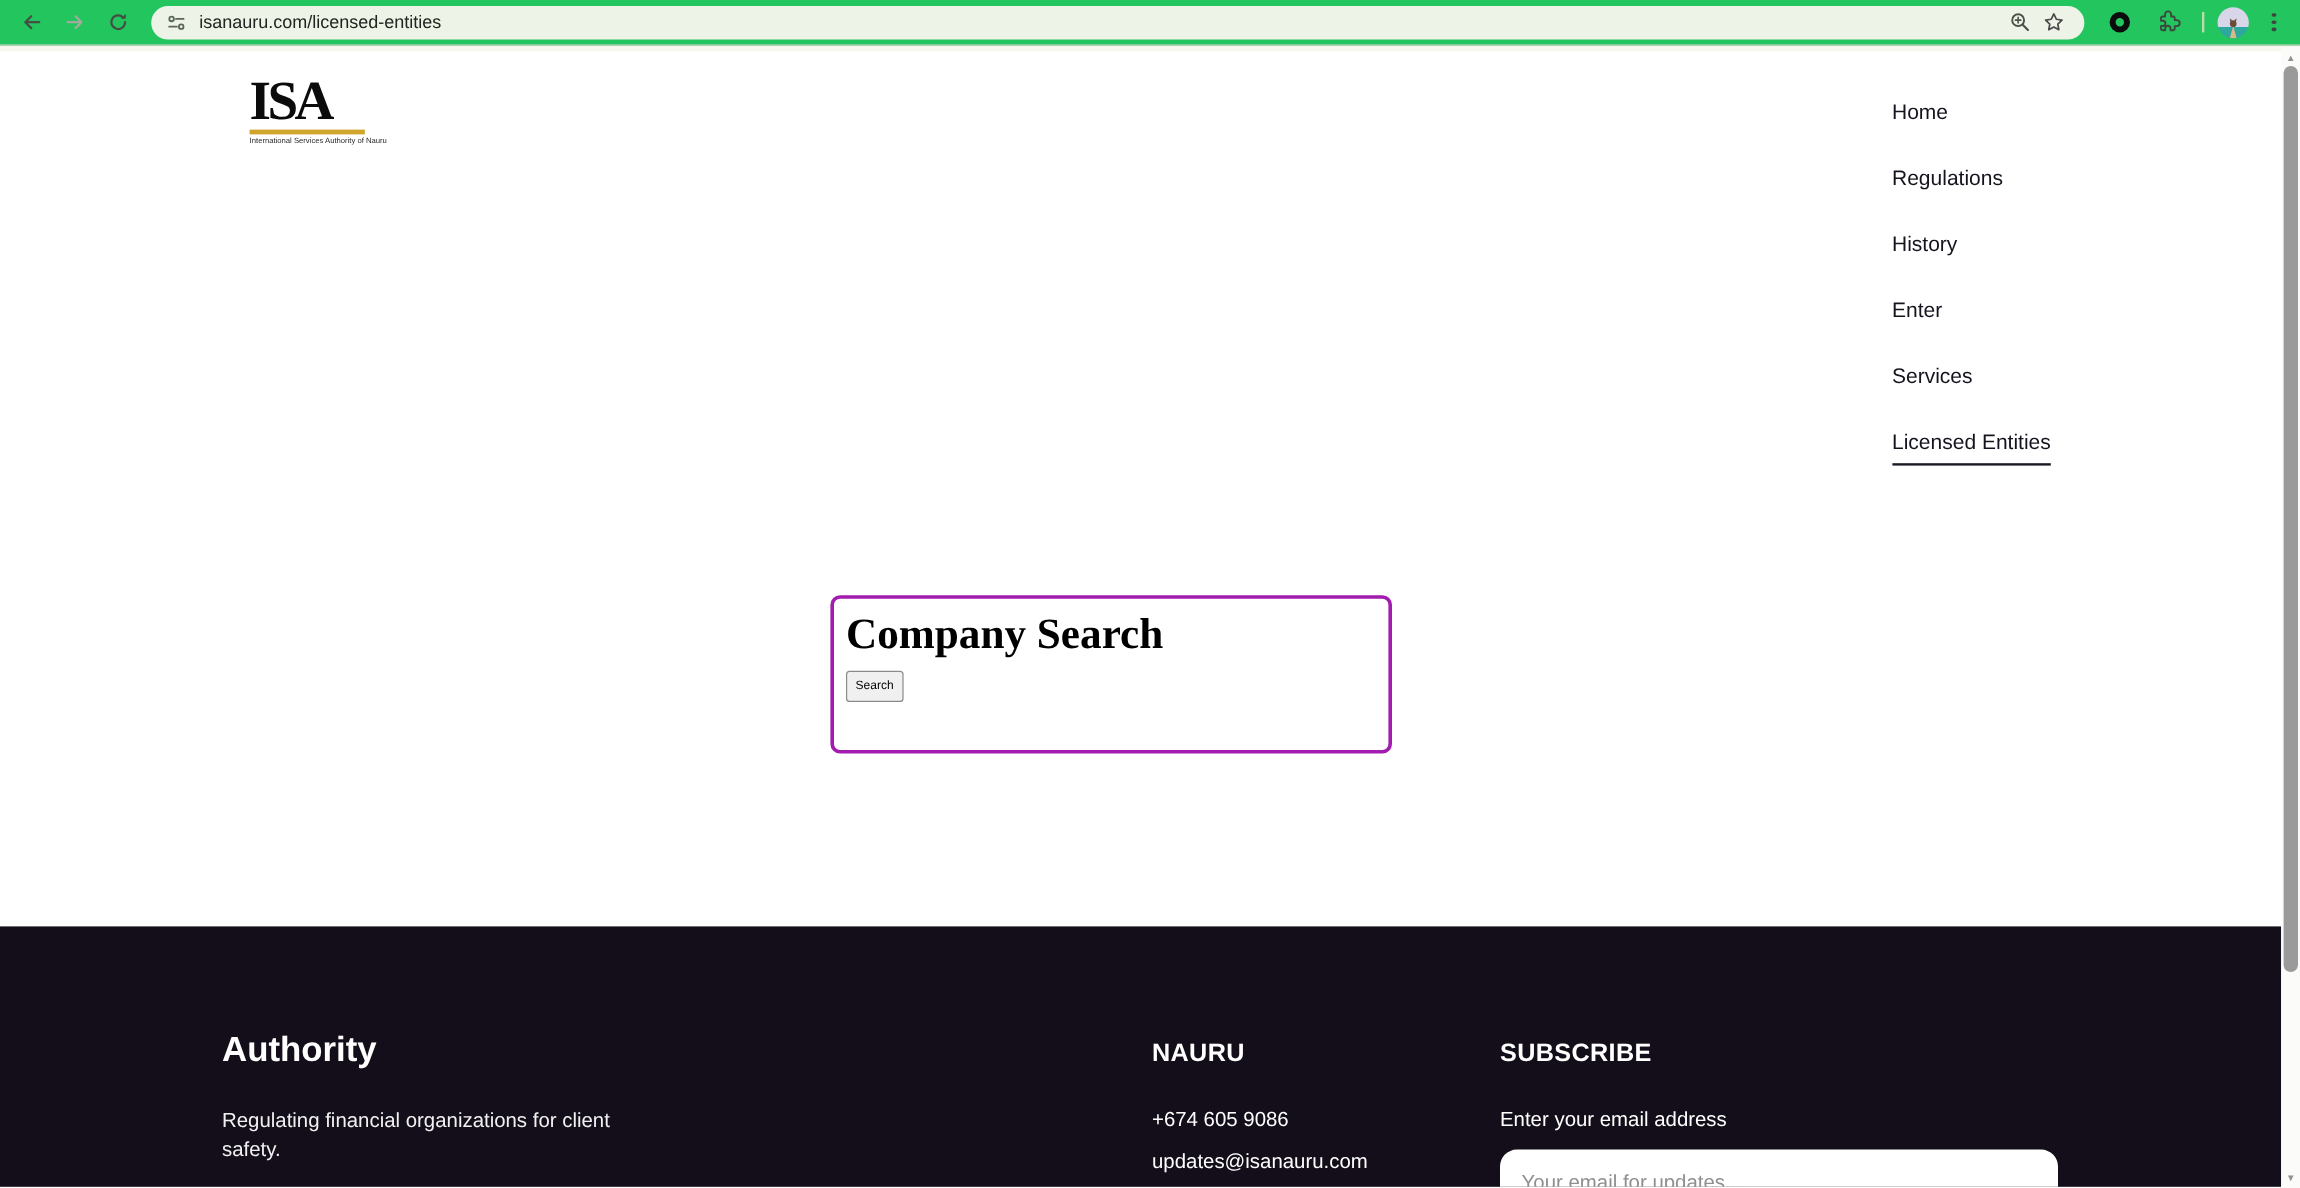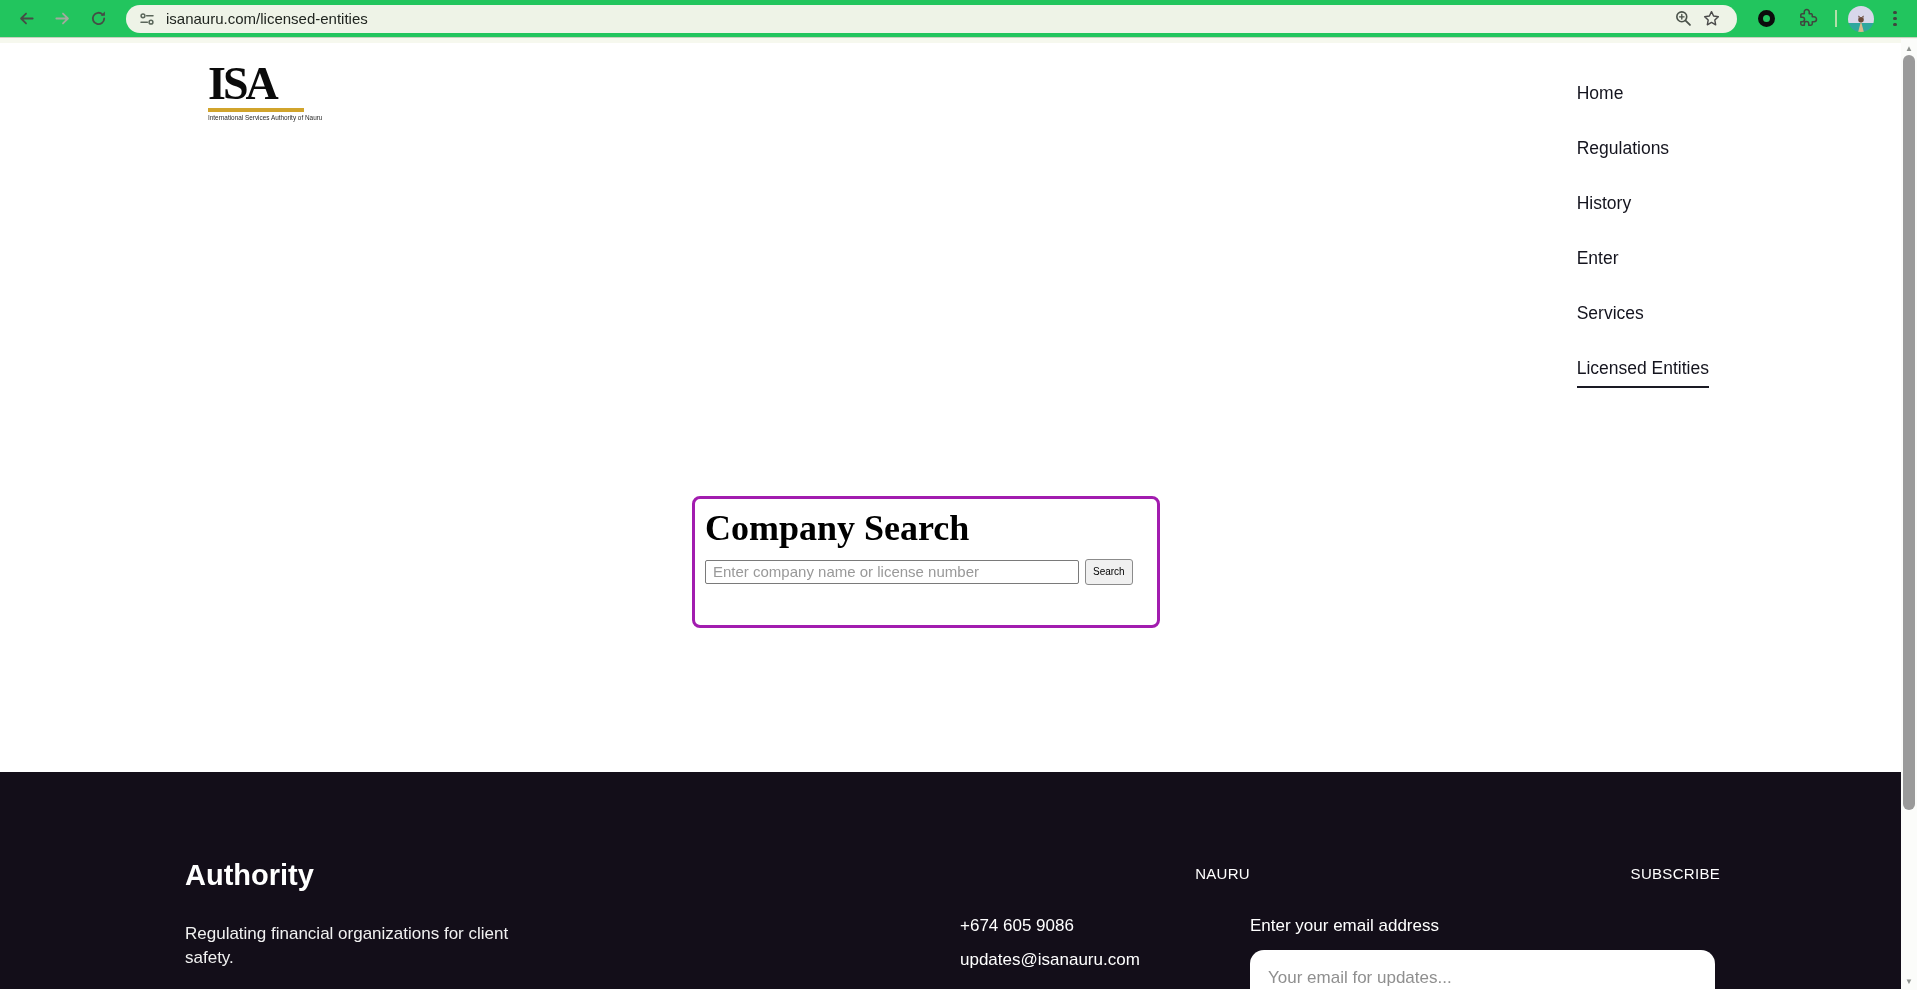--- a/index.html
+++ b/index.html
@@ -106,21 +106,21 @@
     position: absolute; left: 0; bottom: 0; width: 1901px; height: 217px;
     background: #130e19; color: #fff; overflow: hidden; margin-top: 24px;
   }
   .footer-inner { display: flex; padding: 88px 0 0 185px; }
   .f-col-about { width: 775px; }
   .f-col-contact { width: 290px; }
   .f-col-subscribe { width: 470px; }
   .footer-title { font-size: 29px; font-weight: bold; margin: 0 0 30px 0; line-height: 1.1; }
   .footer-desc { font-size: 17px; line-height: 1.4; color: #f1f1f1; max-width: 365px; margin: 0; }
   .footer-heading {
-    font-size: 15px; font-weight: normal; letter-spacing: 0.3px; margin: 5px 0 33px 0; line-height: 1.2; text-align: right;
+    font-size: 21px; font-weight: bold; letter-spacing: 0.3px; margin: 5px 0 33px 0; line-height: 1.2;
   }
   .footer-line { font-size: 17px; color: #ffffff; margin: 0 0 14px 0; line-height: 1.2; }
   .subscribe-label { font-size: 17px; margin: 0 0 14px 0; line-height: 1.2; }
   .subscribe-input {
     width: 465px; height: 56px; border: none; border-radius: 14px;
     padding: 16px 18px; font-size: 17px; color: #333; background: #fff;
     font-family: "Liberation Sans", sans-serif; outline: none; display: block;
   }
   .subscribe-input::placeholder { color: #8f8f8f; }
 </style>
@@ -209,21 +209,20 @@
       <a class="nav-item">History</a>
       <a class="nav-item">Enter</a>
       <a class="nav-item">Services</a>
       <a class="nav-item active">Licensed Entities</a>
     </nav>
   </div>
 
   <div class="search-panel">
     <h1 class="search-title">Company Search</h1>
     <div class="search-form">
-      <input class="search-input" type="text" placeholder="Enter company name or license number" style="">
       <button class="search-btn">Search</button>
     </div>
   </div>
 
   <footer class="site-footer">
     <div class="footer-inner">
       <div class="f-col-about">
         <h3 class="footer-title">Authority</h3>
         <p class="footer-desc">Regulating financial organizations for client safety.</p>
       </div>

